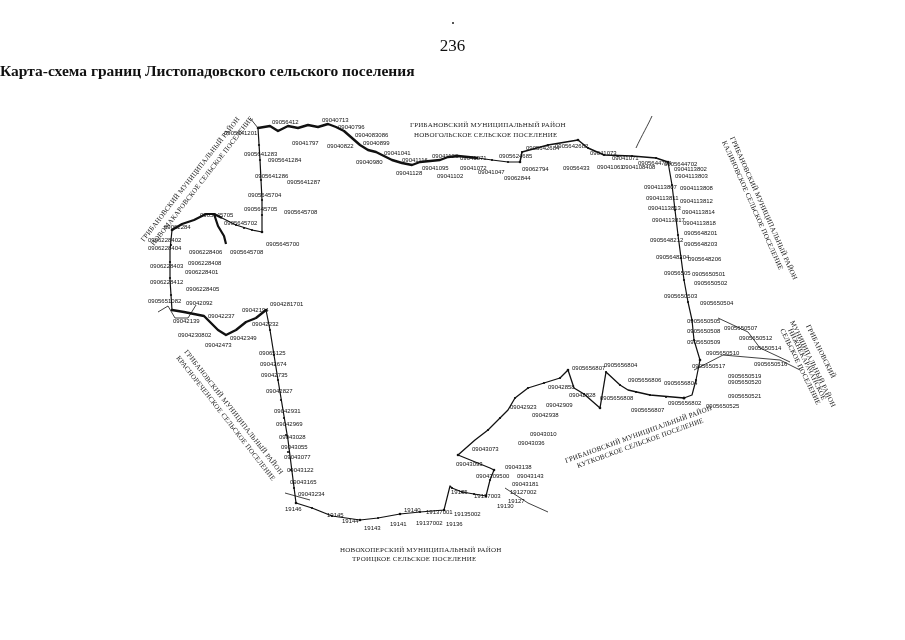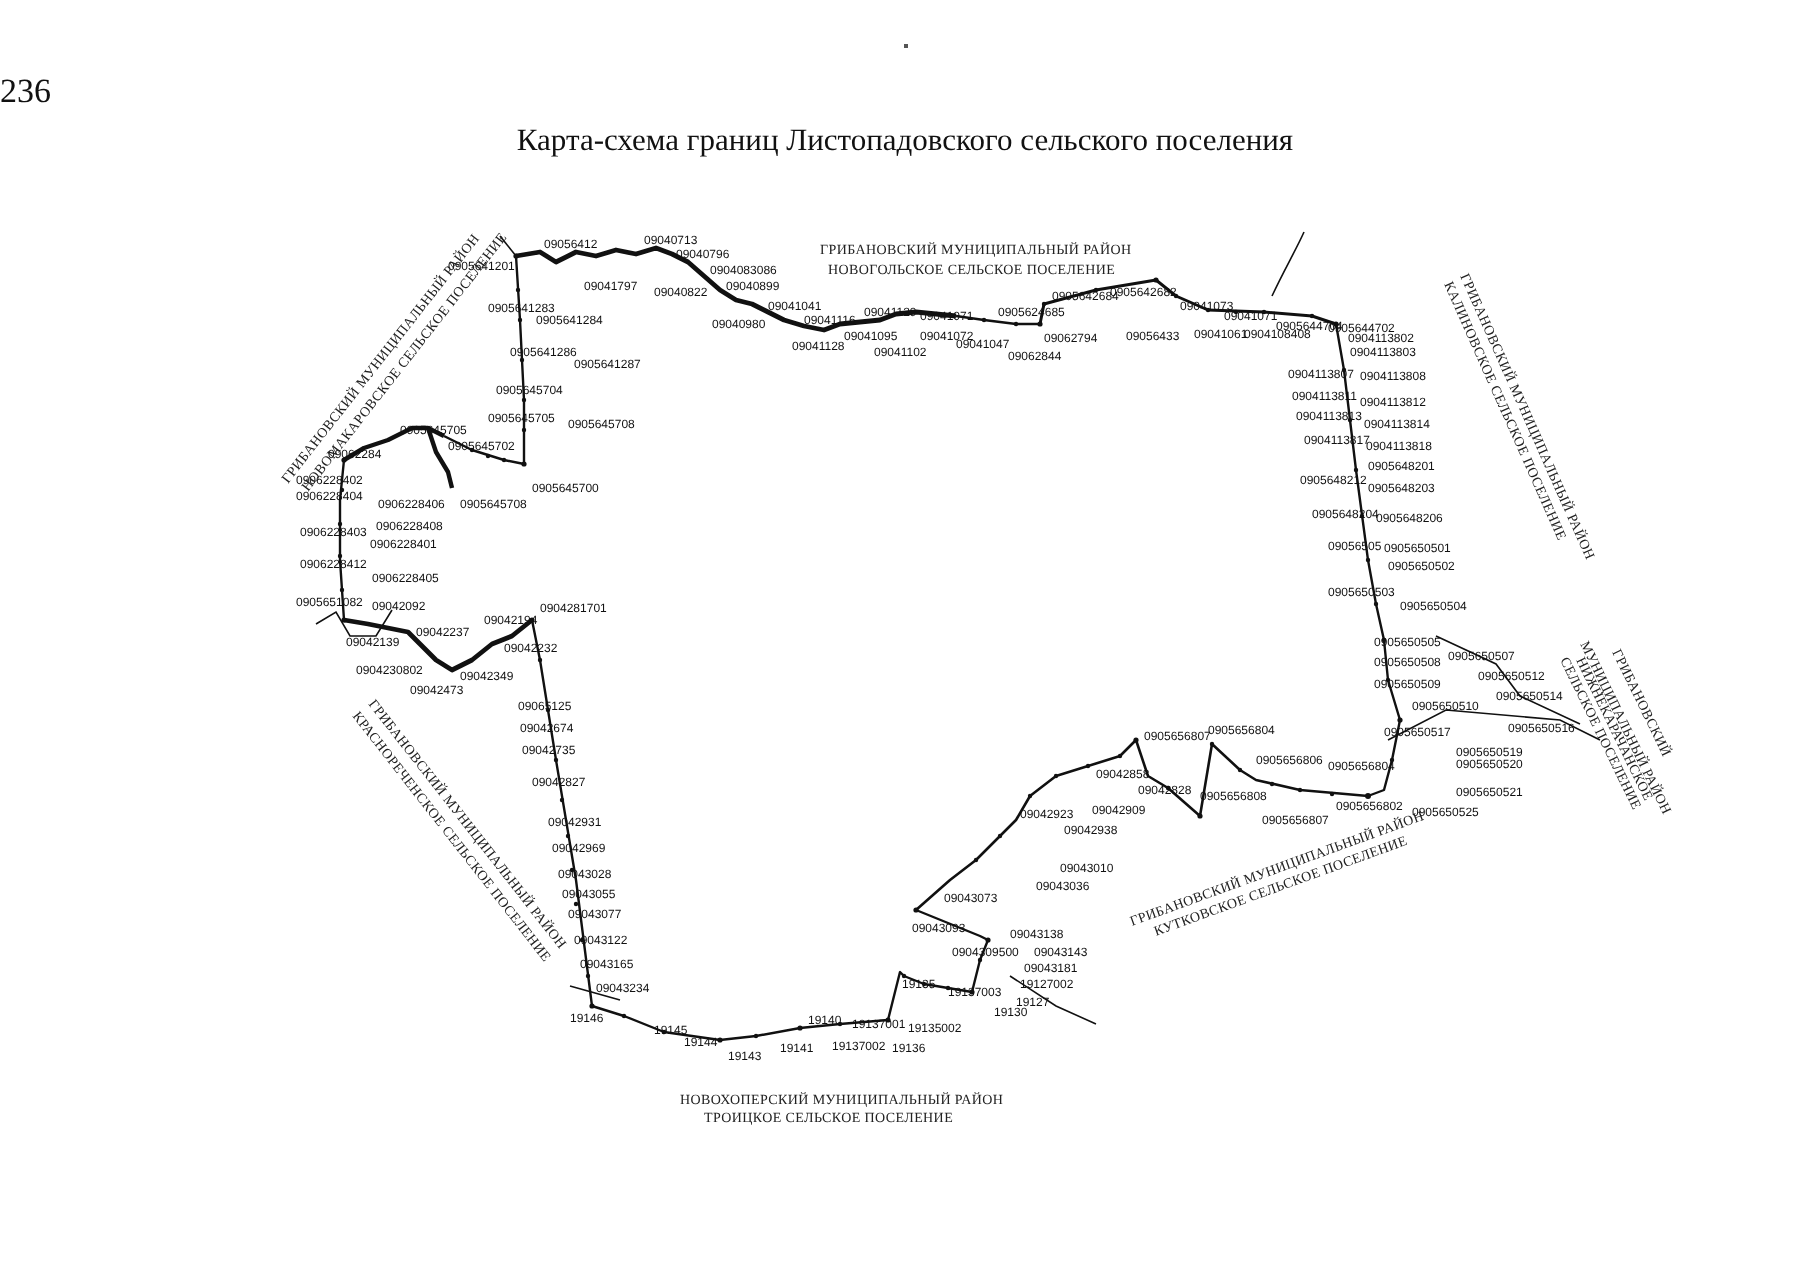--- a/index.html
+++ b/index.html
@@ -1,18 +1,18 @@
 <!DOCTYPE html>
 <html><head>
 <meta charset="utf-8">
 <style>
   html, body { margin:0; padding:0; background:#ffffff; }
   body { width:905px; height:640px; position:relative; overflow:hidden; font-family:"Liberation Serif", serif; color:#111; }
-  .page-num { position:absolute; left:0; width:905px; top:36px; font-size:17px; }
-  .title { position:absolute; left:0; width:905px; top:62px; text-align:center; font-size:15.5px; font-weight:normal; line-height:18px; }
+  .page-num { position:absolute; left:0; width:905px; top:36px; text-align:center; font-size:17px; }
+  .title { position:absolute; left:0; width:905px; top:62px; text-align:left; font-size:15.5px; font-weight:bold; line-height:18px; }
   .title div { white-space:nowrap; }
   svg { position:absolute; left:0; top:0; }
   .lbl { font-family:"Liberation Sans Narrow","Liberation Sans", sans-serif; font-size:6px; fill:#111; }
   .area { font-family:"Liberation Serif", serif; font-size:7px; fill:#222; letter-spacing:0.2px; }
   .dot { position:absolute; left:452px; top:22px; width:2px; height:2px; background:#555; }
 </style>
 </head>
 <body>
 
 <div class="dot"></div>

